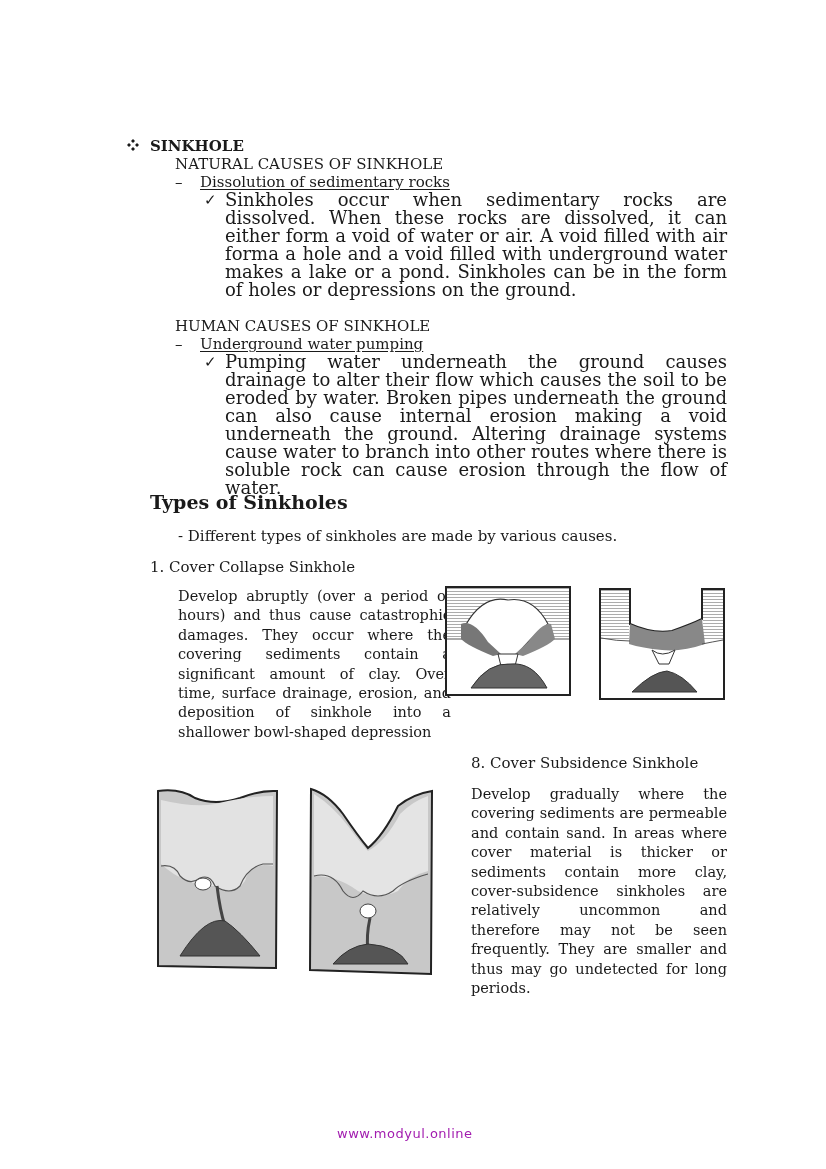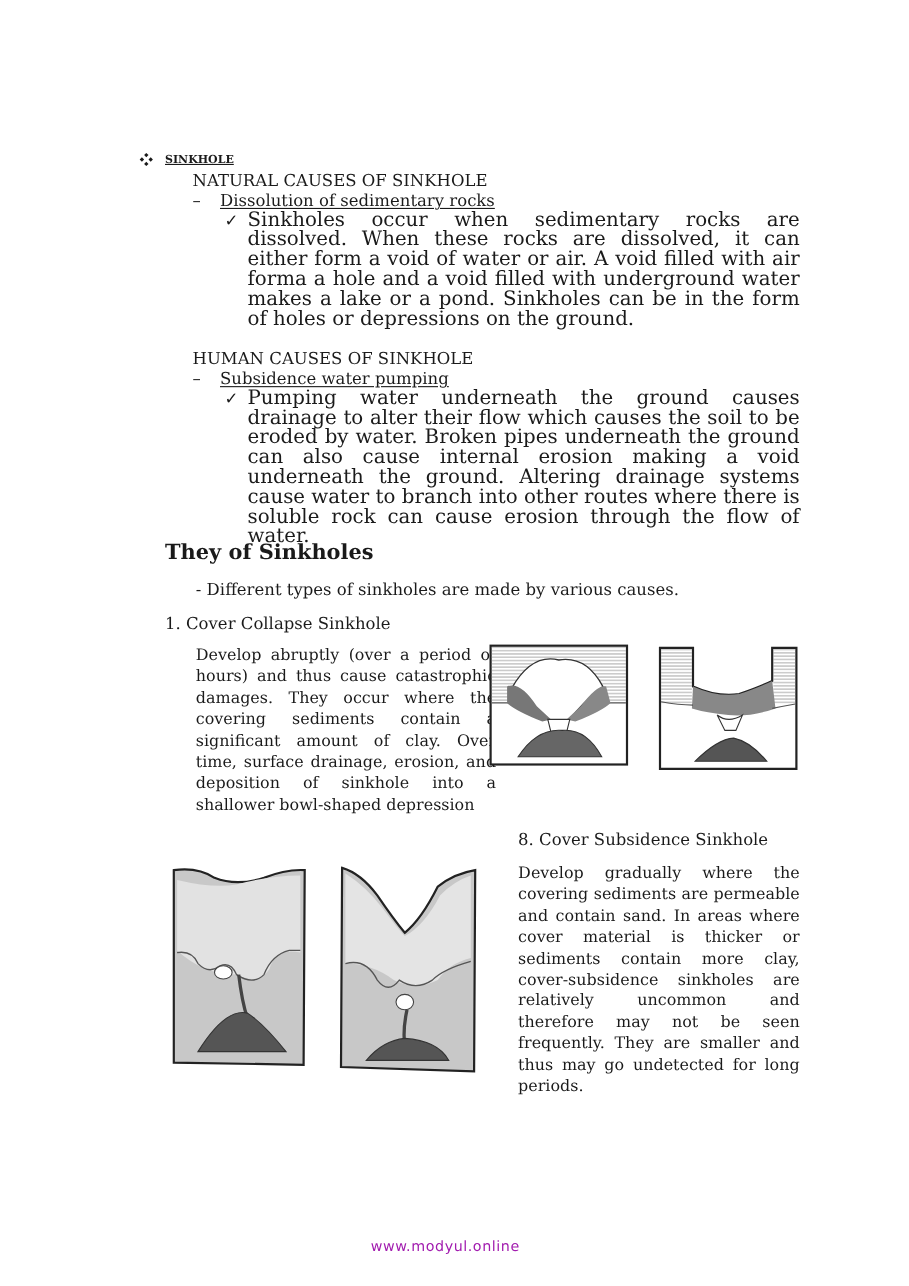--- a/index.html
+++ b/index.html
@@ -19,35 +19,35 @@
 <body>
 
 <div class="abs t" style="left:126px; top:137px;">
   <svg width="14" height="14" style="position:relative; display:inline-block; top:1px;" viewBox="0 0 14 14">
     <polygon points="7,1 9,3 7,5 5,3" fill="#1a1a1a"></polygon>
     <polygon points="7,9 9,11 7,13 5,11" fill="#1a1a1a"></polygon>
     <polygon points="3,5 5,7 3,9 1,7" fill="#1a1a1a"></polygon>
     <polygon points="11,5 13,7 11,9 9,7" fill="#1a1a1a"></polygon>
   </svg>
 </div>
-<div class="abs t bold" style="left:150px; top:137px; font-size:10px;text-decoration:underline;">SINKHOLE</div>
+<div class="abs t bold" style="left:150px; top:137px; font-size:15px;">SINKHOLE</div>
 
 <div class="abs t" style="left:175px; top:155px;">NATURAL CAUSES OF SINKHOLE</div>
 <div class="abs t" style="left:175px; top:173px;">–</div>
 <div class="abs t" style="left:200px; top:173px;"><u>Dissolution of sedimentary rocks</u></div>
 <div class="abs t" style="left:204px; top:191px;">✓</div>
 <div class="abs just" style="left:225px; top:191px; width:502px;">Sinkholes occur when sedimentary rocks are dissolved. When these rocks are dissolved, it can either form a void of water or air.   A void filled with air forma a hole and a void filled with underground water makes a lake or a pond. Sinkholes can be in the form of holes or depressions on the ground.</div>
 
 <div class="abs t" style="left:175px; top:317px;">HUMAN CAUSES OF SINKHOLE</div>
 <div class="abs t" style="left:175px; top:335px;">–</div>
-<div class="abs t" style="left:200px; top:335px;"><u>Subsidence water pumping</u></div>
+<div class="abs t" style="left:200px; top:335px;"><u>Underground water pumping</u></div>
 <div class="abs t" style="left:204px; top:353px;">✓</div>
 <div class="abs just" style="left:225px; top:353px; width:502px;">Pumping water underneath the ground causes drainage to alter their flow which causes the soil to be eroded by water. Broken pipes underneath the ground can also cause internal erosion making a void underneath the ground. Altering drainage systems cause water to branch into other routes where there is soluble rock can cause erosion through the flow of water.</div>
 
-<div class="abs h2" style="left:150px; top:491px;">They of Sinkholes</div>
+<div class="abs h2" style="left:150px; top:491px;">Types of Sinkholes</div>
 <div class="abs t" style="left:150px; top:527px;margin-left:28px;">- Different types of sinkholes are made by various causes.</div>
 <div class="abs t" style="left:150px; top:558px;">1. Cover Collapse Sinkhole</div>
 <div class="abs just19" style="left:150px; top:587px; width:273px;margin-left:28px;">Develop abruptly (over a period of hours) and thus cause catastrophic damages. They occur where the covering sediments contain a significant amount of clay. Over time, surface drainage, erosion, and deposition of sinkhole into a shallower bowl-shaped depression</div>
 
 <svg style="left:443px; top:584px;" width="130" height="116" viewBox="0 0 130 116">
   <defs>
     <pattern id="hatch" width="6" height="3" patternUnits="userSpaceOnUse">
       <line x1="0" y1="1.5" x2="6" y2="1.5" stroke="#888" stroke-width="0.7"></line>
     </pattern>
   </defs>

